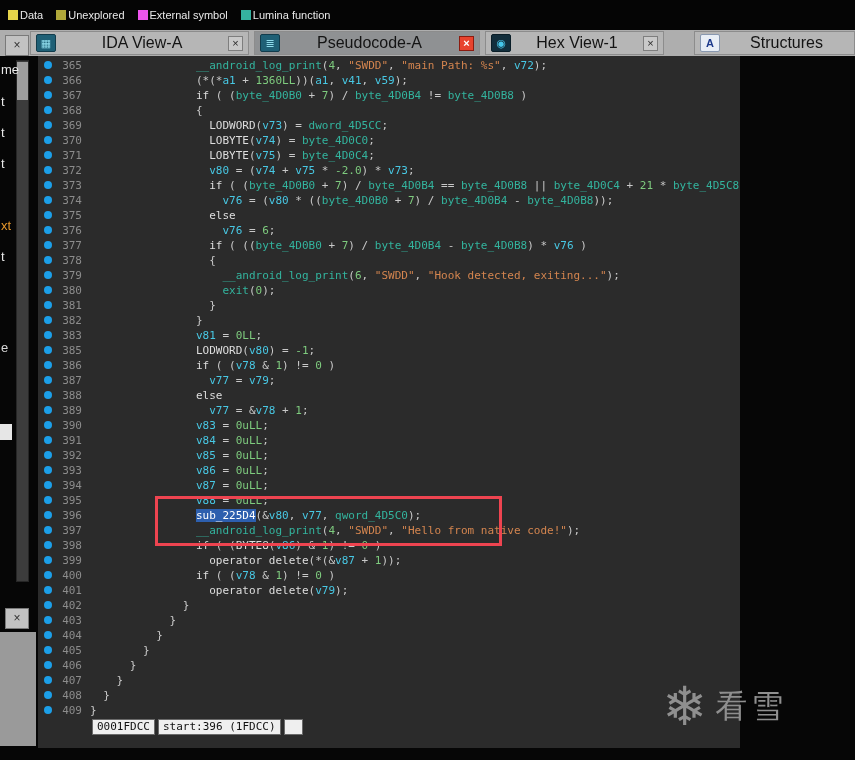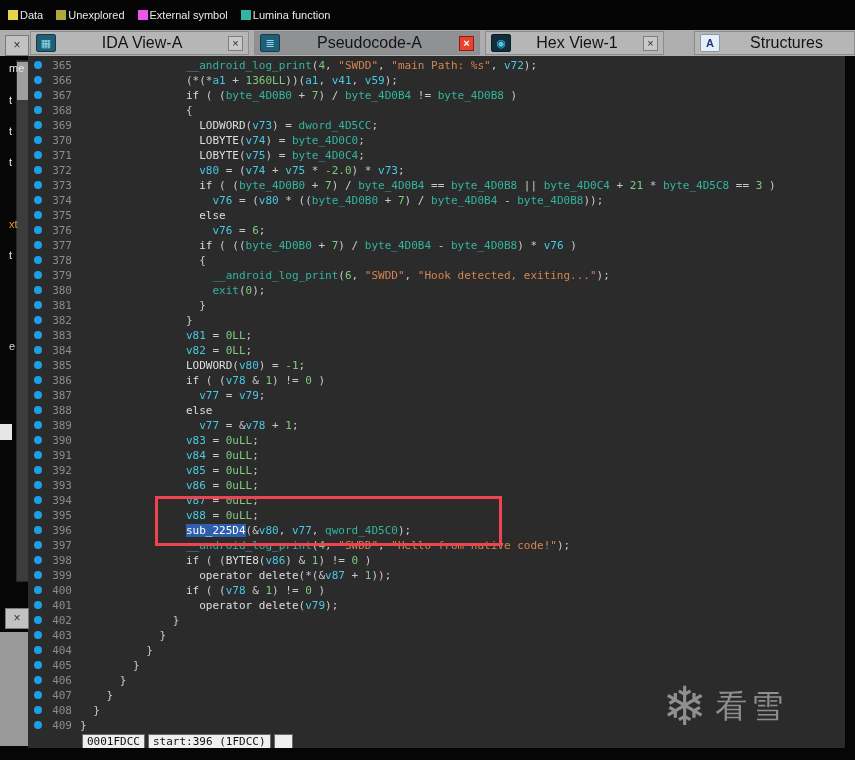--- a/index.html
+++ b/index.html
@@ -25,25 +25,25 @@
   .icon-structures{background:#e8eef6;color:#1c3a8c;border:1px solid #8898b0;font-weight:bold;}
   .tab-label{flex:1;text-align:center;font-size:16px;color:#141414;white-space:nowrap;overflow:hidden;}
   .tab-close{width:15px;height:15px;box-sizing:border-box;background:#c9c9c9;border:1px solid #7e7e7e;color:#2a2a2a;font-size:11px;line-height:12px;text-align:center;flex:none;cursor:default;}
   .tab.active .tab-close{background:#e8432e;border-color:#8c1c10;color:#fff;font-weight:bold;}
 
   
   .panel-close{position:absolute;width:24px;height:21px;box-sizing:border-box;background:#c2c2c2;border:1px solid #7a7a7a;color:#333;text-align:center;line-height:18px;font-size:12px;z-index:6;}
   .v-scroll-track{position:absolute;left:16px;top:60px;width:13px;height:522px;background:#3c3c3c;border:1px solid #262626;box-sizing:border-box;}
   .v-scroll-thumb{position:absolute;left:17px;top:62px;width:11px;height:38px;background:#9e9e9e;}
   .nav-block{position:absolute;left:0;top:632px;width:36px;height:114px;background:#9a9a9a;}
-  .fragment{position:absolute;left:9px;font-size:11px;white-space:pre;z-index:2;}
+  .fragment{position:absolute;left:1px;font-size:13px;white-space:pre;z-index:2;}
   .sel-item{position:absolute;left:0;top:424px;width:12px;height:16px;background:#e6e6e6;z-index:2;}
 
   
-  .code-panel{position:absolute;left:28px;top:56px;width:817px;height:692px;background:#2b2b2b;overflow:hidden;}
+  .code-panel{position:absolute;left:38px;top:56px;width:702px;height:692px;background:#2b2b2b;overflow:hidden;}
   .code-lines{padding-top:2px;}
   .code-row{display:flex;height:15px;white-space:pre;font-family:"DejaVu Sans Mono",monospace;font-size:11px;line-height:15px;}
   .bp-dot{width:8px;height:8px;border-radius:50%;background:#1c9fe8;margin:3px 0 0 6px;flex:none;}
   .line-num{width:30px;text-align:right;color:#8c8c8c;margin-right:8px;flex:none;}
   .line-text{flex:1;}
   .c-p{color:#c9c9c9}.c-k{color:#dedede}.c-m{color:#dedede}
   .c-v{color:#48c8e4}.c-g{color:#33b49e}.c-n{color:#7ecb7e}.c-s{color:#d4854f}
   .c-sel{color:#ffffff;background:#2d5fae;}
 
   
@@ -135,21 +135,20 @@
         <div class="code-row"><span class="bp-dot"></span><span class="line-num">374</span><span class="line-text"><span class="c-p">                    </span><span class="c-v">v76</span><span class="c-p"> = (</span><span class="c-v">v80</span><span class="c-p"> * ((</span><span class="c-g">byte_4D0B0</span><span class="c-p"> + </span><span class="c-n">7</span><span class="c-p">) / </span><span class="c-g">byte_4D0B4</span><span class="c-p"> - </span><span class="c-g">byte_4D0B8</span><span class="c-p">));</span></span></div>
         <div class="code-row"><span class="bp-dot"></span><span class="line-num">375</span><span class="line-text"><span class="c-p">                  </span><span class="c-k">else</span></span></div>
         <div class="code-row"><span class="bp-dot"></span><span class="line-num">376</span><span class="line-text"><span class="c-p">                    </span><span class="c-v">v76</span><span class="c-p"> = </span><span class="c-n">6</span><span class="c-p">;</span></span></div>
         <div class="code-row"><span class="bp-dot"></span><span class="line-num">377</span><span class="line-text"><span class="c-p">                  </span><span class="c-k">if</span><span class="c-p"> ( ((</span><span class="c-g">byte_4D0B0</span><span class="c-p"> + </span><span class="c-n">7</span><span class="c-p">) / </span><span class="c-g">byte_4D0B4</span><span class="c-p"> - </span><span class="c-g">byte_4D0B8</span><span class="c-p">) * </span><span class="c-v">v76</span><span class="c-p"> )</span></span></div>
         <div class="code-row"><span class="bp-dot"></span><span class="line-num">378</span><span class="line-text"><span class="c-p">                  </span><span class="c-p">{</span></span></div>
         <div class="code-row"><span class="bp-dot"></span><span class="line-num">379</span><span class="line-text"><span class="c-p">                    </span><span class="c-g">__android_log_print</span><span class="c-p">(</span><span class="c-n">6</span><span class="c-p">, </span><span class="c-s">"SWDD"</span><span class="c-p">, </span><span class="c-s">"Hook detected, exiting..."</span><span class="c-p">);</span></span></div>
         <div class="code-row"><span class="bp-dot"></span><span class="line-num">380</span><span class="line-text"><span class="c-p">                    </span><span class="c-g">exit</span><span class="c-p">(</span><span class="c-n">0</span><span class="c-p">);</span></span></div>
         <div class="code-row"><span class="bp-dot"></span><span class="line-num">381</span><span class="line-text"><span class="c-p">                  </span><span class="c-p">}</span></span></div>
         <div class="code-row"><span class="bp-dot"></span><span class="line-num">382</span><span class="line-text"><span class="c-p">                </span><span class="c-p">}</span></span></div>
         <div class="code-row"><span class="bp-dot"></span><span class="line-num">383</span><span class="line-text"><span class="c-p">                </span><span class="c-v">v81</span><span class="c-p"> = </span><span class="c-n">0LL</span><span class="c-p">;</span></span></div>
-        <div class="code-row"><span class="bp-dot"></span><span class="line-num">384</span><span class="line-text"><span class="c-p">                </span><span class="c-v">v82</span><span class="c-p"> = </span><span class="c-n">0LL</span><span class="c-p">;</span></span></div>
         <div class="code-row"><span class="bp-dot"></span><span class="line-num">385</span><span class="line-text"><span class="c-p">                </span><span class="c-m">LODWORD</span><span class="c-p">(</span><span class="c-v">v80</span><span class="c-p">) = </span><span class="c-n">-1</span><span class="c-p">;</span></span></div>
         <div class="code-row"><span class="bp-dot"></span><span class="line-num">386</span><span class="line-text"><span class="c-p">                </span><span class="c-k">if</span><span class="c-p"> ( (</span><span class="c-v">v78</span><span class="c-p"> &amp; </span><span class="c-n">1</span><span class="c-p">) != </span><span class="c-n">0</span><span class="c-p"> )</span></span></div>
         <div class="code-row"><span class="bp-dot"></span><span class="line-num">387</span><span class="line-text"><span class="c-p">                  </span><span class="c-v">v77</span><span class="c-p"> = </span><span class="c-v">v79</span><span class="c-p">;</span></span></div>
         <div class="code-row"><span class="bp-dot"></span><span class="line-num">388</span><span class="line-text"><span class="c-p">                </span><span class="c-k">else</span></span></div>
         <div class="code-row"><span class="bp-dot"></span><span class="line-num">389</span><span class="line-text"><span class="c-p">                  </span><span class="c-v">v77</span><span class="c-p"> = &amp;</span><span class="c-v">v78</span><span class="c-p"> + </span><span class="c-n">1</span><span class="c-p">;</span></span></div>
         <div class="code-row"><span class="bp-dot"></span><span class="line-num">390</span><span class="line-text"><span class="c-p">                </span><span class="c-v">v83</span><span class="c-p"> = </span><span class="c-n">0uLL</span><span class="c-p">;</span></span></div>
         <div class="code-row"><span class="bp-dot"></span><span class="line-num">391</span><span class="line-text"><span class="c-p">                </span><span class="c-v">v84</span><span class="c-p"> = </span><span class="c-n">0uLL</span><span class="c-p">;</span></span></div>
         <div class="code-row"><span class="bp-dot"></span><span class="line-num">392</span><span class="line-text"><span class="c-p">                </span><span class="c-v">v85</span><span class="c-p"> = </span><span class="c-n">0uLL</span><span class="c-p">;</span></span></div>
         <div class="code-row"><span class="bp-dot"></span><span class="line-num">393</span><span class="line-text"><span class="c-p">                </span><span class="c-v">v86</span><span class="c-p"> = </span><span class="c-n">0uLL</span><span class="c-p">;</span></span></div>
         <div class="code-row"><span class="bp-dot"></span><span class="line-num">394</span><span class="line-text"><span class="c-p">                </span><span class="c-v">v87</span><span class="c-p"> = </span><span class="c-n">0uLL</span><span class="c-p">;</span></span></div>

